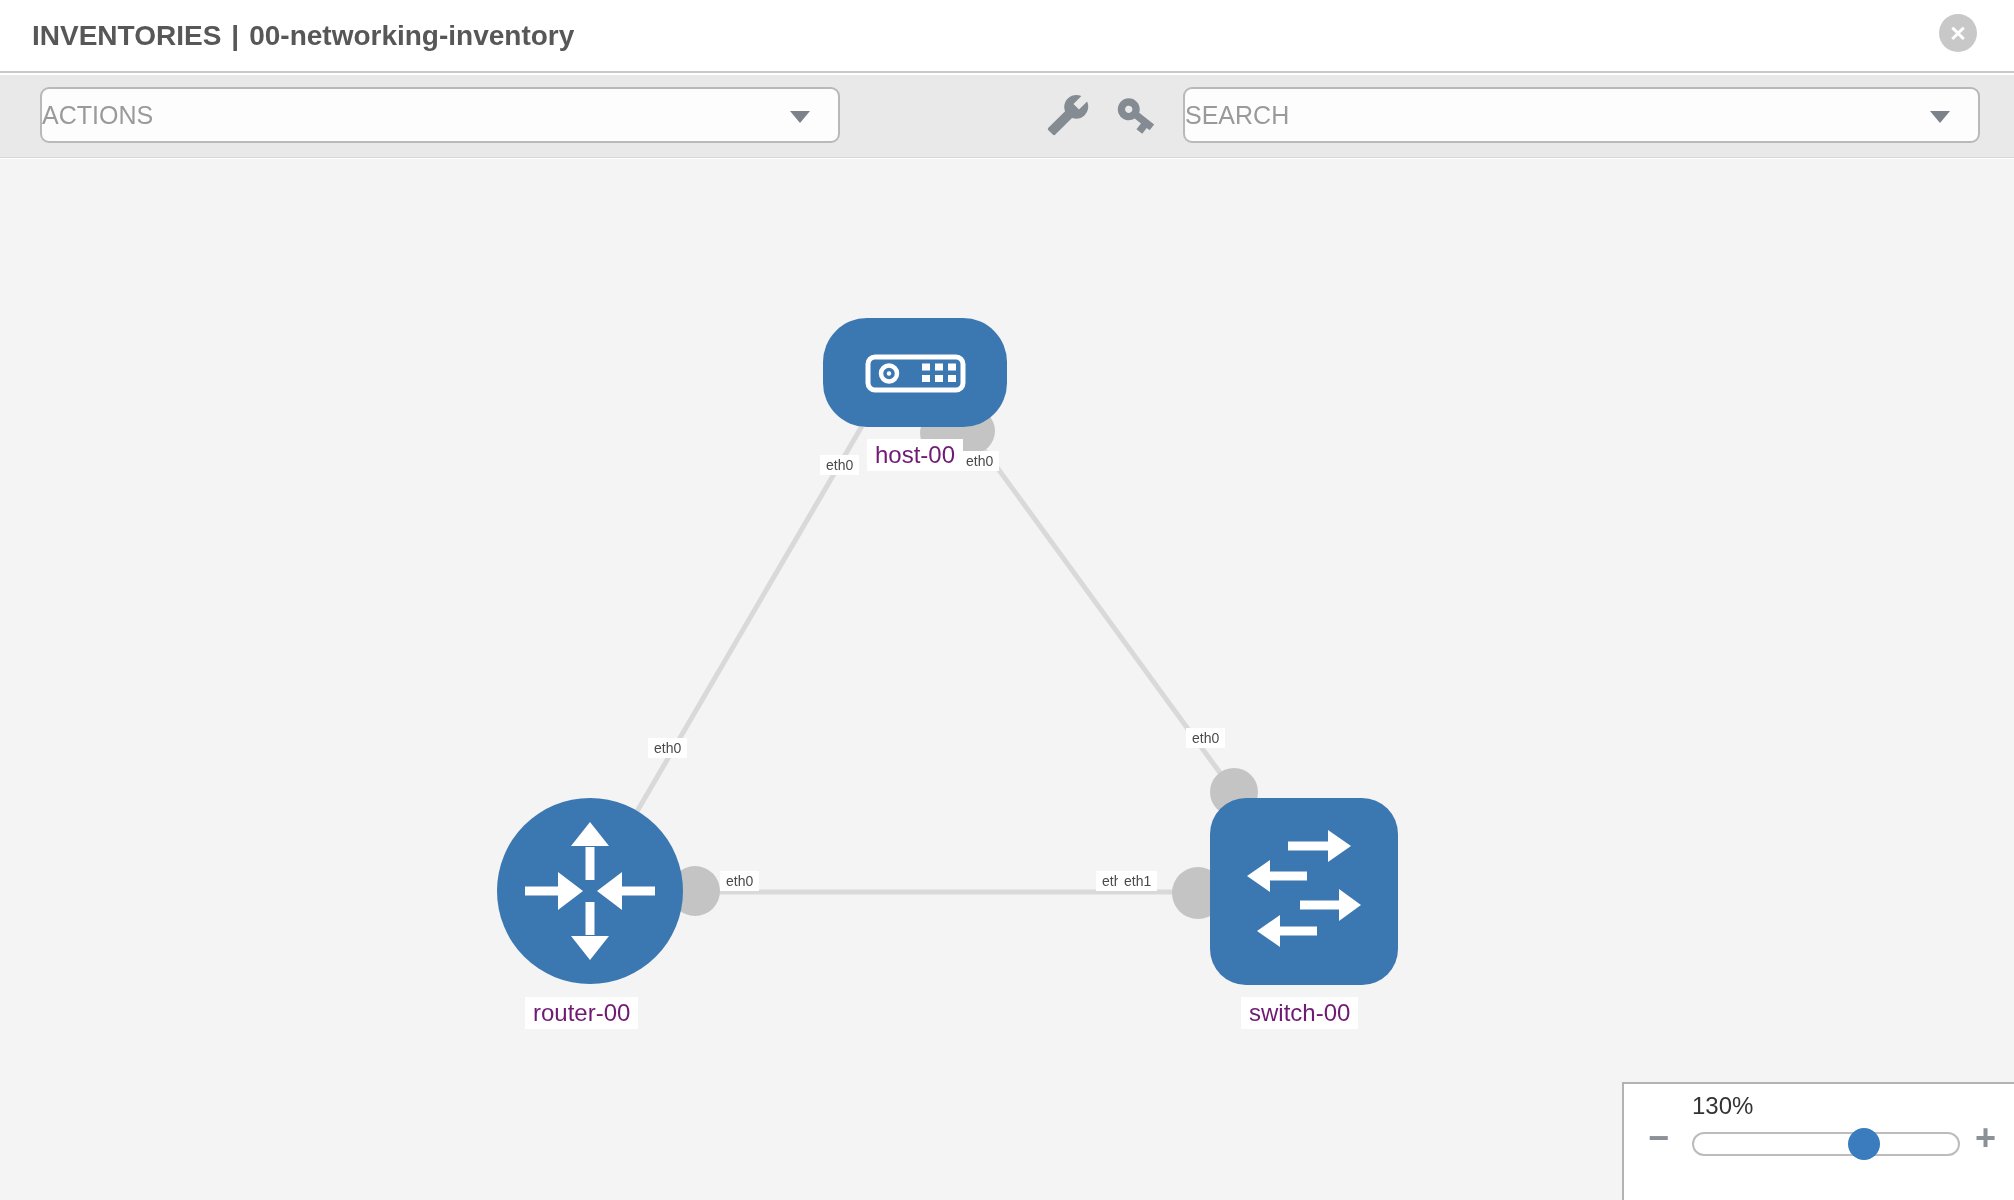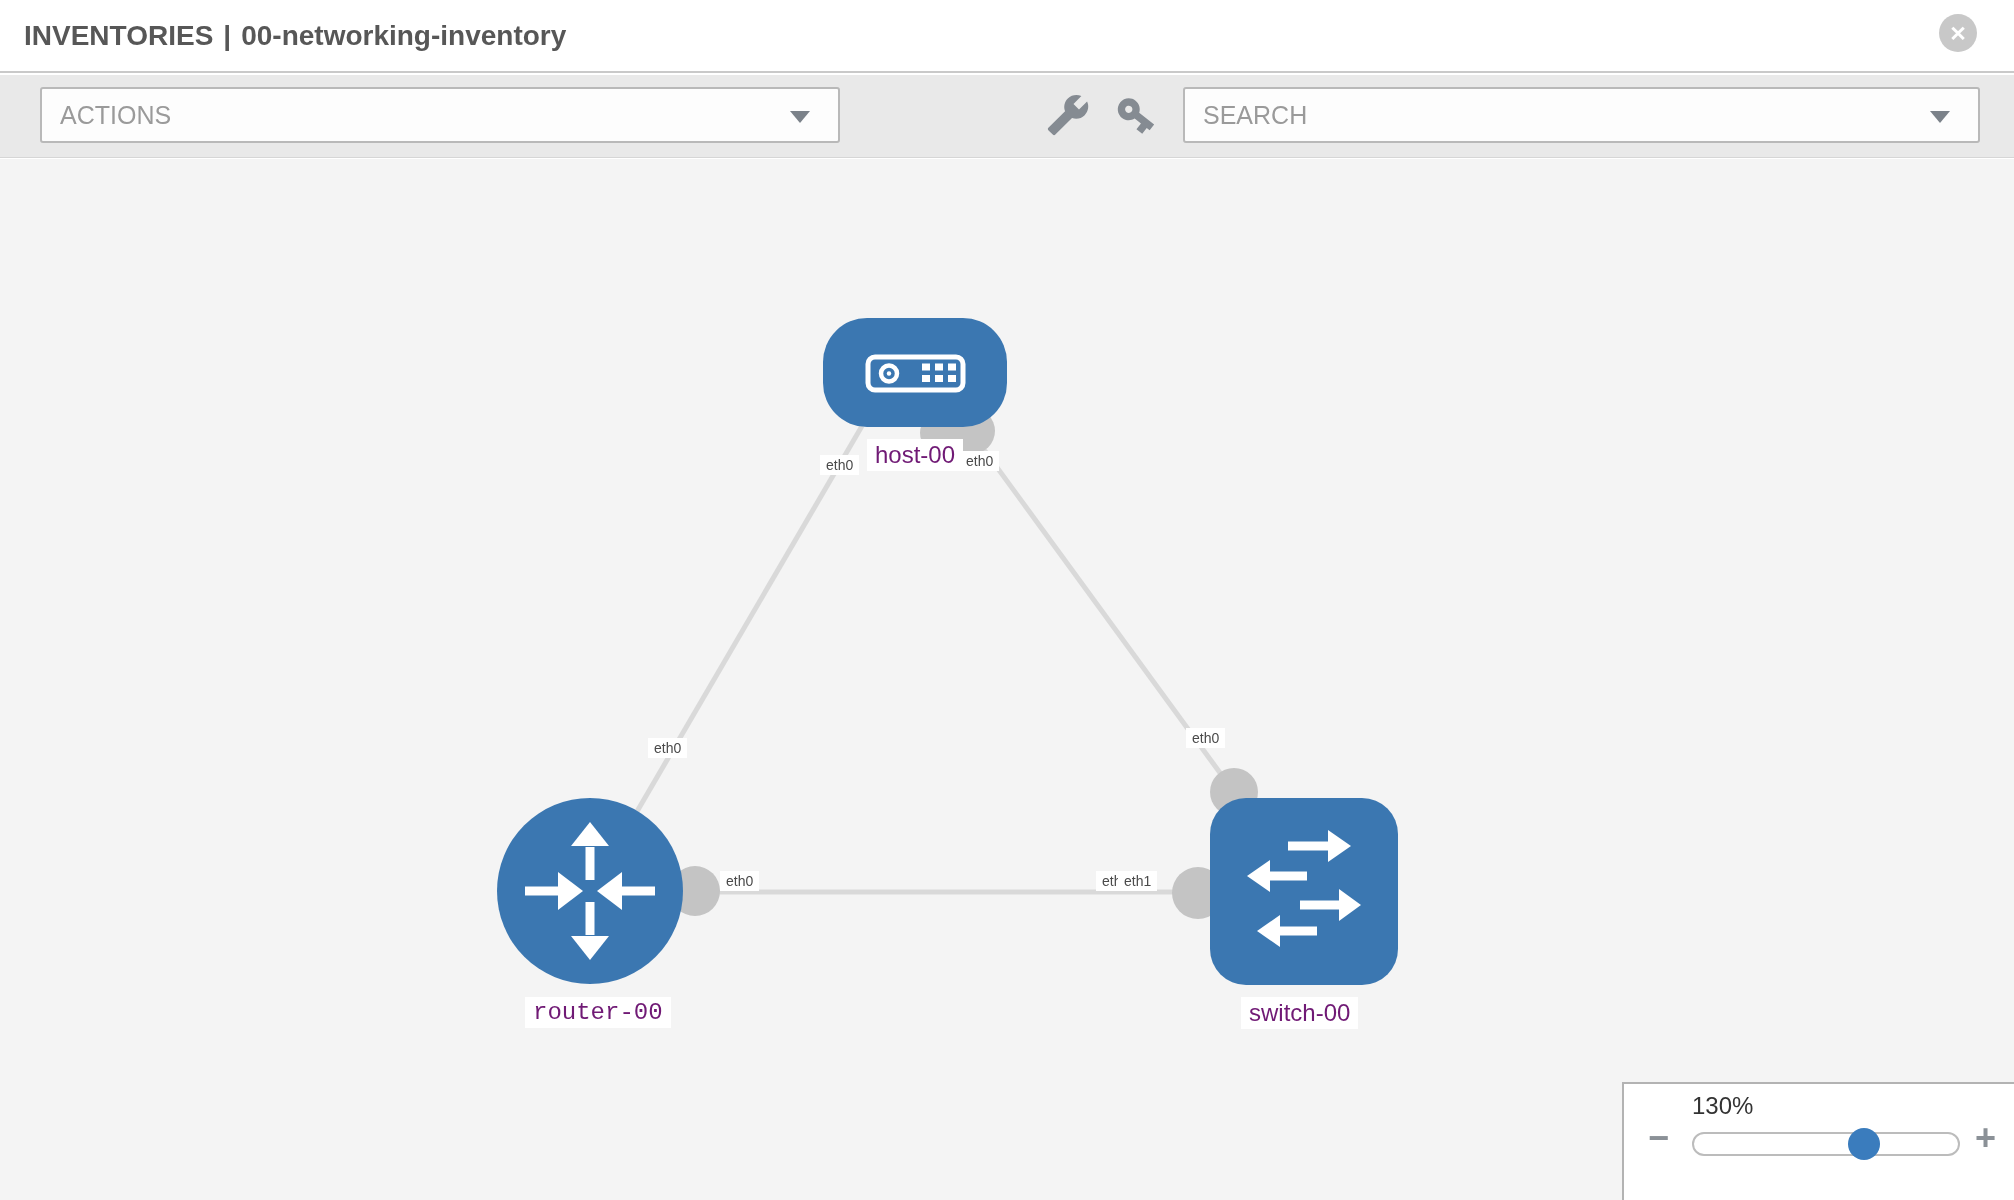--- a/index.html
+++ b/index.html
@@ -3,34 +3,34 @@
 <meta charset="utf-8">
 <style>
   * { margin:0; padding:0; box-sizing:border-box; }
   html,body { width:2014px; height:1200px; }
   body { font-family:"Liberation Sans", sans-serif; background:#fff; }
   .app { position:relative; width:2014px; height:1200px; overflow:hidden; background:#fff; }
 
   
   .header { position:absolute; left:0; top:0; width:2014px; height:73px;
             background:#ffffff; border-bottom:2px solid #c9c9c9; }
-  .title { position:absolute; left:24px; top:0; height:52px; line-height:71px;
+  .title { position:absolute; left:32px; top:0; height:52px; line-height:71px;
            font-size:28px; font-weight:bold; color:#575757;text-align:center; }
   .title .sep { margin:0 10px; }
   .close-btn { position:absolute; left:1939px; top:14px; width:38px; height:38px;
                border-radius:50%; background:#c8c8c8; cursor:pointer;
                display:flex; align-items:center; justify-content:center; }
   .close-btn span { color:#ffffff; font-size:21px; font-weight:bold; line-height:1; }
 
   
   .toolbar { position:absolute; left:0; top:75px; width:2014px; height:83px;
              background:#e9e9e9; border-bottom:1px solid #d6d6d6; }
   .select-box { position:absolute; top:12px; height:56px; background:#fdfdfd;
-                border:2px solid #b9b9b9; border-radius:3px;
-                font-size:25px; color:#9a9a9a; line-height:52px; padding-left:18px;
+                border:2px solid #b9b9b9; border-radius:9px;
+                font-size:25px; color:#9a9a9a; line-height:52px; 
                 cursor:pointer; }
   .select-actions { left:40px; width:800px; }
   .select-search  { left:1183px; width:797px; }
   .caret { position:absolute; right:28px; top:22px; width:0; height:0;
            border-left:10px solid transparent; border-right:10px solid transparent;
            border-top:12px solid #7b828a; }
   .tool-btn { position:absolute; top:17px; width:48px; height:48px; background:transparent;
               border:none; cursor:pointer; padding:0; }
   .tool-btn.wrench { left:1044px; }
   .tool-btn.key    { left:1112px; }
@@ -55,21 +55,21 @@
   
   .eth-host-left    { left:820px; top:296px; }
   .eth-host-right   { left:960px; top:292px; }
   .eth-router-top   { left:648px; top:579px; }
   .eth-switch-top   { left:1186px; top:569px; }
   .eth-router-right { left:720px; top:712px; }
   .eth-switch-left-under { left:1096px; top:712px; }
   .eth-switch-left-over  { left:1118px; top:712px; }
 
   .label-host   { left:867px; top:280px; }
-  .label-router { left:525px; top:838px;font-family:Liberation Mono, monospace; }
+  .label-router { left:525px; top:838px; }
   .label-switch { left:1241px; top:838px;text-align:center; }
 
   
   .zoom-panel { position:absolute; left:1622px; top:1082px; width:392px; height:118px;
                 background:#ffffff; border-left:2px solid #b3b3b3; border-top:2px solid #b3b3b3; }
   .zoom-value { position:absolute; left:68px; top:8px; width:268px; text-align:left;
                 font-size:24px; color:#333333; }
   .zoom-minus, .zoom-plus { position:absolute; top:36px; font-size:36px; font-weight:bold;
                 color:#8b9197; background:none; border:none; cursor:pointer; line-height:1;
                 font-family:"Liberation Sans", sans-serif; }

